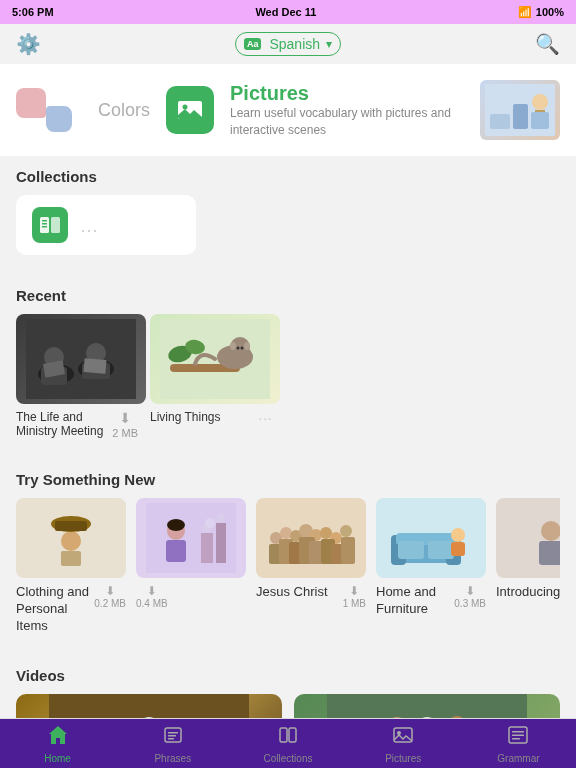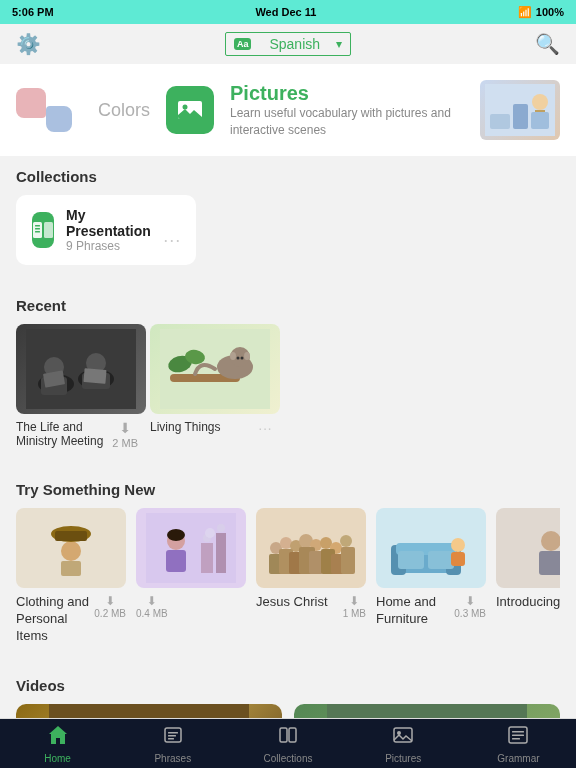--- a/index.html
+++ b/index.html
@@ -12,43 +12,43 @@
       overflow: hidden;
       position: relative;
     }
 
     
     .status-bar {
       display: flex;
       justify-content: space-between;
       align-items: center;
       padding: 4px 12px;
-      background: #5eead4;
+      background: #f0abfc;
       height: 24px;
     }
     .status-bar-left { font-size: 11px; font-weight: 600; color: #000; }
     .status-bar-center { font-size: 11px; font-weight: 600; color: #000; }
     .status-bar-right { display: flex; align-items: center; gap: 4px; font-size: 11px; font-weight: 600; }
 
     
     .nav-bar {
       display: flex;
       justify-content: space-between;
       align-items: center;
       padding: 4px 16px;
       background: #f2f2f2;
       height: 40px;
     }
     .nav-settings-icon { color: #888; font-size: 20px; }
     .nav-language-selector {
       display: flex;
       align-items: center;
-      gap: 16px;
+      gap: 6px;
       border: 1.5px solid #3db15e;
-      border-radius: 2px;
+      border-radius: 12px;
       padding: 3px 8px;
       cursor: pointer;
     }
     .nav-language-label { color: #3db15e; font-size: 14px; font-weight: 500; }
     .nav-language-badge {
       background: #3db15e;
       color: white;
       font-size: 9px;
       font-weight: 700;
       border-radius: 3px;
@@ -189,21 +189,21 @@
       display: flex; align-items: center; justify-content: center;
       font-size: 10px;
       color: #333;
     }
 
     
     .tab-bar {
       position: absolute;
       bottom: 0; left: 0; right: 0;
       height: 50px;
-      background: #0f172a;
+      background: #4c1d95;
       border-top: 1px solid #ddd;
       display: flex;
       align-items: stretch;
     }
     .tab-item {
       flex: 1;
       display: flex;
       flex-direction: column;
       align-items: center;
       justify-content: center;
@@ -302,24 +302,20 @@
     <div class="section-title">Collections</div>
     <div class="collection-card">
       <div class="collection-icon">
         <svg width="22" height="22" viewBox="0 0 22 22" fill="none">
           <rect x="1" y="3" width="9" height="16" rx="1.5" fill="white" opacity="0.9"></rect>
           <rect x="12" y="3" width="9" height="16" rx="1.5" fill="white" opacity="0.7"></rect>
           <rect x="3" y="6" width="5" height="1.5" rx="0.5" fill="#3db15e"></rect>
           <rect x="3" y="9" width="5" height="1.5" rx="0.5" fill="#3db15e"></rect>
           <rect x="3" y="12" width="5" height="1.5" rx="0.5" fill="#3db15e"></rect>
         </svg>
-      </div>
-      <div class="collection-info">
-        <div class="collection-name">My Presentation</div>
-        <div class="collection-count">9 Phrases</div>
       </div>
       <div class="collection-more">···</div>
     </div>
   </div>
 
   <div class="section-divider"></div>
 
   <div class="section recent-section">
     <div class="section-title">Recent</div>
     <div class="recent-scroll">

